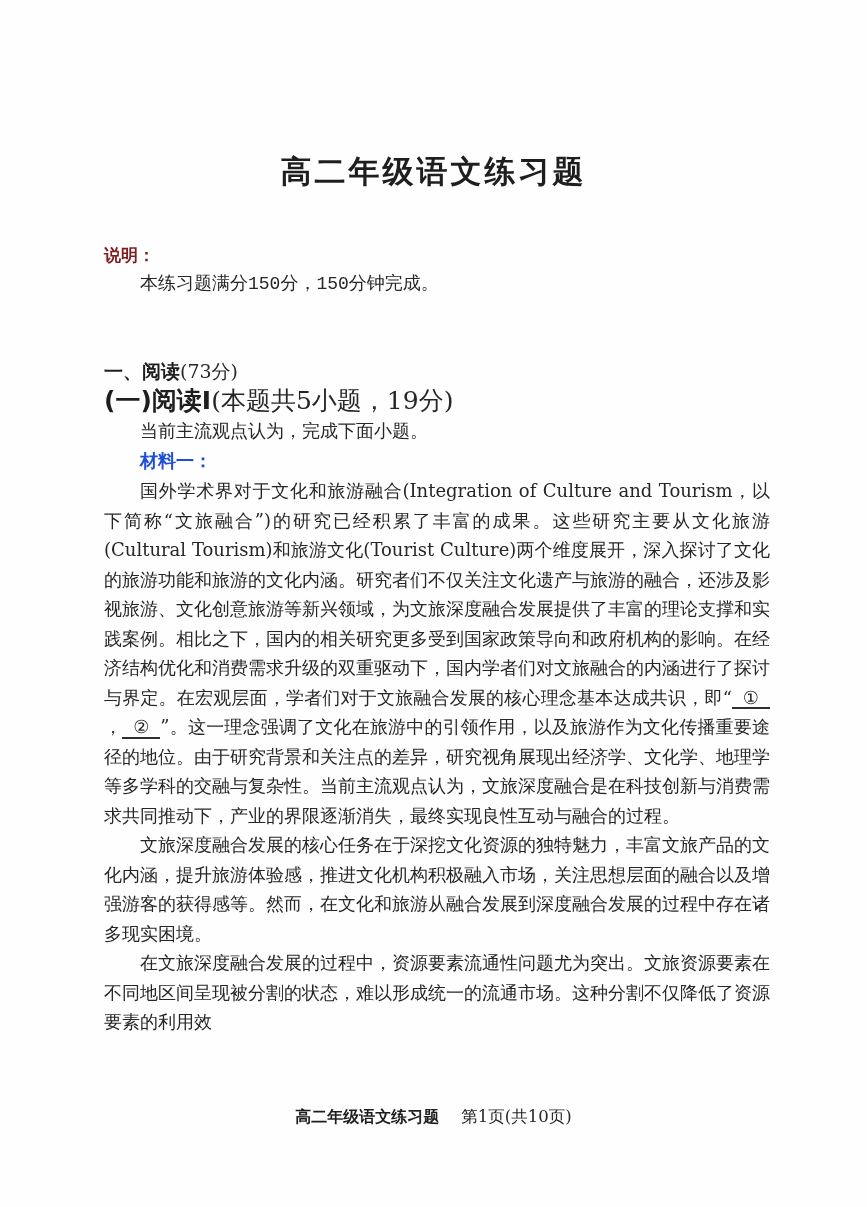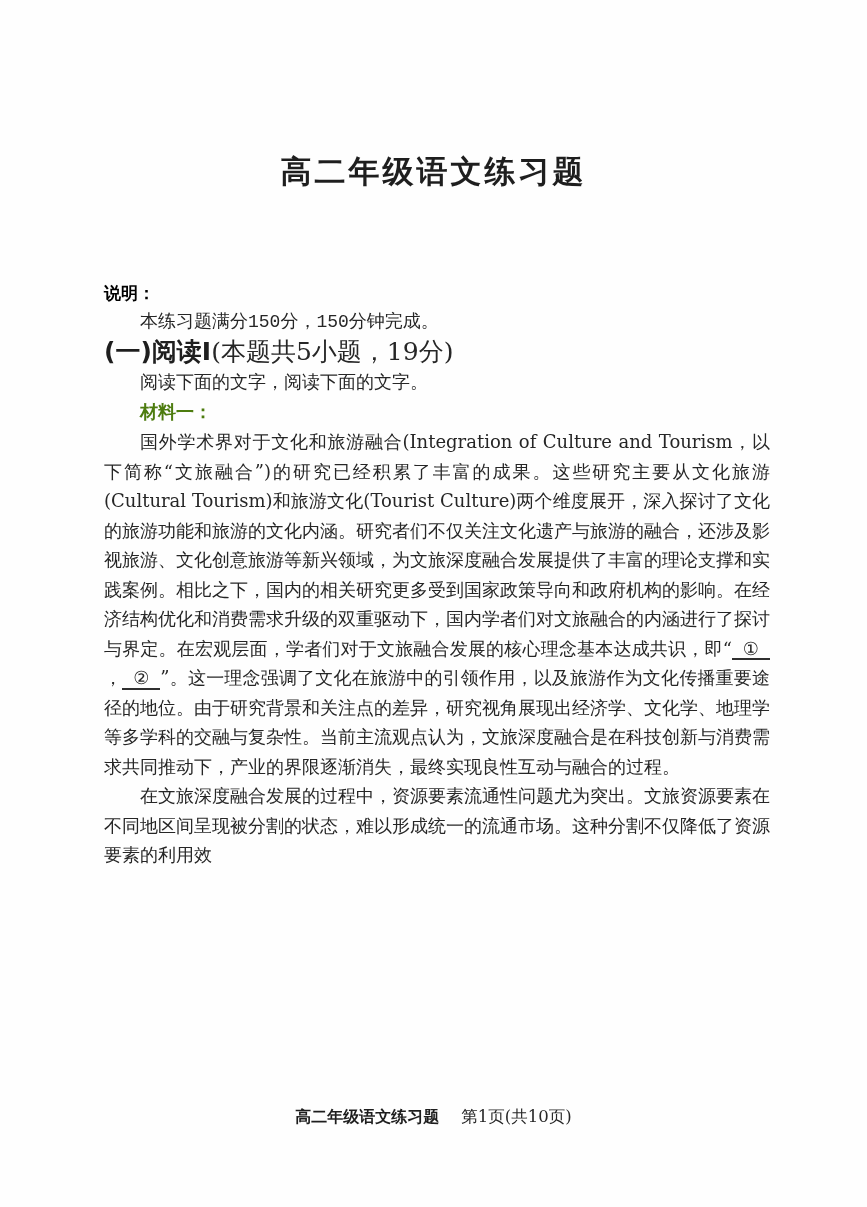--- a/index.html
+++ b/index.html
@@ -18,26 +18,26 @@
     padding-top:150px;
     font-family:"DejaVu Sans","Liberation Sans",sans-serif;
     font-weight:700;
     font-size:31px;
     line-height:42px;
     letter-spacing:3px;
     text-align:center;
     color:#1e1e1e;
   }
   .instr-label {
-    margin-top:87px;
+    margin-top:49px;
     font-family:"DejaVu Sans","Liberation Sans",sans-serif;
     font-weight:700;
     font-size:17px;
     line-height:29px;
-    color:#000000;
+    color:#7f1d1d;
   }
   .instr-text {
     font-size:18px;
     line-height:29px;
     text-indent:2em;
     font-family:Liberation Mono, monospace;
   }
   .sec-heading {
     margin-top:57px;
     font-size:19px;
@@ -57,21 +57,21 @@
     font-size:18px;
     line-height:30px;
     text-indent:2em;
   }
   .material-label {
     font-family:"DejaVu Sans","Liberation Sans",sans-serif;
     font-weight:700;
     font-size:18px;
     line-height:30px;
     text-indent:2em;
-    color:#4d7c0f;
+    color:#1d4ed8;
   }
   .para {
     font-size:18px;
     line-height:29.5px;
     text-align:justify;
     text-indent:2em;
   }
   .blank {
     display:inline-block;
     text-indent:0;
@@ -104,30 +104,32 @@
 
 <div class="page">
 
   <h1 class="title">高二年级语文练习题</h1>
 
   <div class="content">
 
     <p class="instr-label">说明：</p>
     <p class="instr-text">本练习题满分150分，150分钟完成。</p>
 
+    <p class="sec-heading"><span class="bold-sans">一、阅读</span><span class="kai">(73分)</span></p>
 
     <p class="sub-heading"><span class="bold-sans">(一)阅读I</span><span class="kai">(本题共5小题，19分)</span></p>
 
-    <p class="prompt">阅读下面的文字，阅读下面的文字。</p>
+    <p class="prompt">当前主流观点认为，完成下面小题。</p>
 
     <p class="material-label">材料一：</p>
 
 
     <p class="para"><span>国外学术界对于文化和旅游融合(Integration of Culture and Tourism，以下简称“文旅融合”)的研究已经积累了丰富的成果。这些研究主要从文化旅游(Cultural Tourism)和旅游文化(Tourist Culture)两个维度展开，深入探讨了文化的旅游功能和旅游的文化内涵。研究者们不仅关注文化遗产与旅游的融合，还涉及影视旅游、文化创意旅游等新兴领域，为文旅深度融合发展提供了丰富的理论支撑和实践案例。相比之下，国内的相关研究更多受到国家政策导向和政府机构的影响。在经济结构优化和消费需求升级的双重驱动下，国内学者们对文旅融合的内涵进行了探讨与界定。在宏观层面，学者们对于文旅融合发展的核心理念基本达成共识，即“</span><span class="blank">①</span><span>，</span><span class="blank">②</span><span>”。这一理念强调了文化在旅游中的引领作用，以及旅游作为文化传播重要途径的地位。由于研究背景和关注点的差异，研究视角展现出经济学、文化学、地理学等多学科的交融与复杂性。当前主流观点认为，文旅深度融合是在科技创新与消费需求共同推动下，产业的界限逐渐消失，最终实现良性互动与融合的过程。</span></p>
 
+    <p class="para">文旅深度融合发展的核心任务在于深挖文化资源的独特魅力，丰富文旅产品的文化内涵，提升旅游体验感，推进文化机构积极融入市场，关注思想层面的融合以及增强游客的获得感等。然而，在文化和旅游从融合发展到深度融合发展的过程中存在诸多现实困境。</p>
 
     <p class="para">在文旅深度融合发展的过程中，资源要素流通性问题尤为突出。文旅资源要素在不同地区间呈现被分割的状态，难以形成统一的流通市场。这种分割不仅降低了资源要素的利用效</p>
 
   </div>
 
   <div class="footer">
     <span class="footer-name">高二年级语文练习题</span><span class="footer-page">第1页(共10页)</span>
   </div>
 
 </div>

